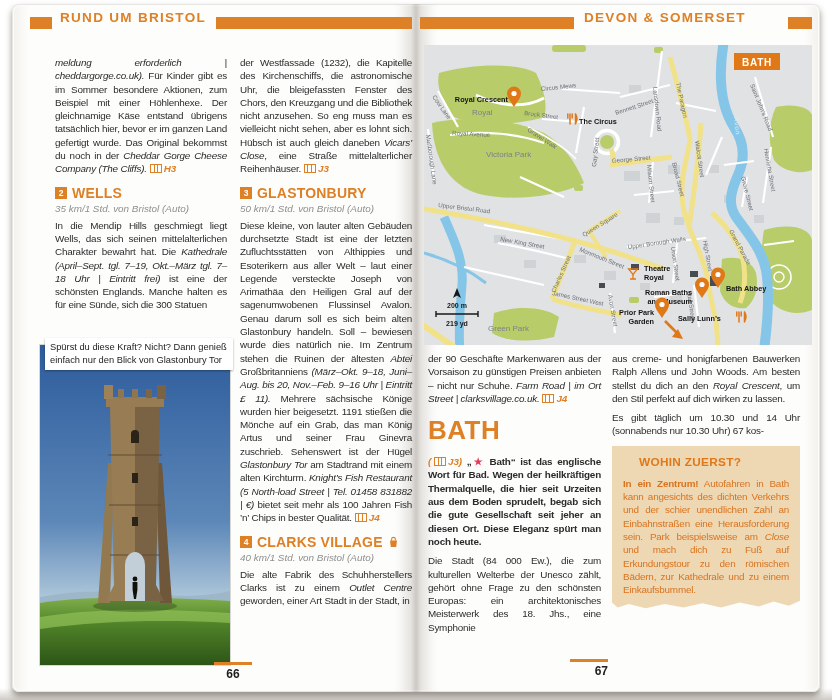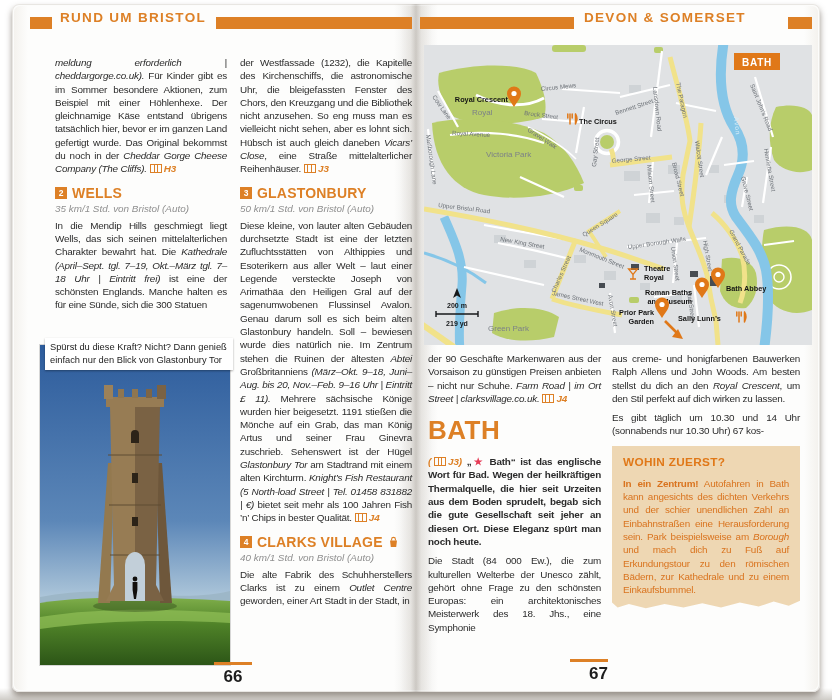--- a/index.html
+++ b/index.html
@@ -41,25 +41,25 @@
   .map svg{display:block;}
   .street{font-size:6.2px;fill:#6c7177;}
   .street-big{font-size:8px;fill:#7c8187;}
   .poi{font-size:7.3px;font-weight:bold;fill:#141414;}
   .scl{font-size:7px;font-weight:bold;fill:#16181a;text-anchor:middle;}
   .riverlbl{font-size:6.5px;fill:#d6ecf8;letter-spacing:1px;}
   .mapcity{font-size:10px;font-weight:bold;fill:#fff;letter-spacing:.8px;text-anchor:middle;}
   
   .infobox{background:#eed7b3;color:#d9731e;padding:9px 11px 16px;margin-top:8px;
            clip-path:polygon(0 0,100% 0,100% 93%,94% 96%,86% 93.5%,78% 96.5%,68% 94%,58% 97%,48% 94.5%,38% 97%,28% 95%,18% 97.5%,9% 95%,3% 97%,0 94%);}
-  .infobox .ib-title{font-weight:bold;font-size:11.8px;letter-spacing:.3px;margin:0 0 8px;color:#e07818;}
+  .infobox .ib-title{font-weight:bold;font-size:11.8px;letter-spacing:.3px;margin:0 16px 8px;color:#e07818;}
   .infobox .body{color:#d9731e;margin:0;}
   
   .pn-line{position:absolute;width:38px;height:2.5px;background:#dd8026;}
-  .pn{position:absolute;width:38px;text-align:center;font-weight:bold;font-size:17px;color:#1d1d1d;}
+  .pn{position:absolute;width:38px;text-align:center;font-weight:bold;font-size:12px;color:#1d1d1d;}
 </style>
 </head>
 <body>
 
 <div class="stage">
   <div class="floor"></div>
   <div class="book">
     <div class="page page-left"></div>
     <div class="page page-right"></div>
     <div class="spine"></div>
@@ -340,21 +340,21 @@
     <div class="bath-title">BATH</div>
     <p class="body"><span class="mapref"><span>(</span><span class="mi"></span><span>J3</span><span>) </span></span><span class="b">„</span><span class="star">★</span><span class="b"> Bath“ ist das englische Wort für Bad. Wegen der heilkräftigen Thermalquelle, die hier seit Urzeiten aus dem Boden sprudelt, begab sich die gute Gesellschaft seit jeher an diesen Ort. Diese Eleganz spürt man noch heute.</span></p>
     <p class="body">Die Stadt (84 000 Ew.), die zum kulturellen Welterbe der Unesco zählt, gehört ohne Frage zu den schönsten Europas: ein architektonisches Meisterwerk des 18. Jhs., eine Symphonie</p>
   </div>
 
   <div class="col" style="left:612px;top:352px;width:188px;">
     <p class="body"><span>aus creme- und honigfarbenen Bauwerken Ralph Allens und John Woods. Am besten stellst du dich an den </span><span class="it">Royal Crescent</span><span>, um den Stil perfekt auf dich wirken zu lassen.</span></p>
     <p class="body">Es gibt täglich um 10.30 und 14 Uhr (sonnabends nur 10.30 Uhr) 67 kos-</p>
     <div class="infobox">
       <div class="ib-title">WOHIN ZUERST?</div>
-      <p class="body"><span class="b">In ein Zentrum!</span><span> Autofahren in Bath kann angesichts des dichten Verkehrs und der schier unendlichen Zahl an Einbahnstraßen eine Herausforderung sein. Park beispielsweise am </span><span class="it">Borough</span><span> und mach dich zu Fuß auf Erkundungstour zu den römischen Bädern, zur Kathedrale und zu einem Einkaufsbummel.</span></p>
+      <p class="body"><span class="b">In ein Zentrum!</span><span> Autofahren in Bath kann angesichts des dichten Verkehrs und der schier unendlichen Zahl an Einbahnstraßen eine Herausforderung sein. Park beispielsweise am </span><span class="it">Close</span><span> und mach dich zu Fuß auf Erkundungstour zu den römischen Bädern, zur Kathedrale und zu einem Einkaufsbummel.</span></p>
     </div>
   </div>
 
   <div class="pn-line" style="left:214px;top:662px;"></div>
   <div class="pn" style="left:214px;top:667px;">66</div>
   <div class="pn-line" style="left:570px;top:659px;"></div>
   <div class="pn" style="left:570px;top:664px;text-align:right;">67</div>
 </div>
 
 </body></html>

